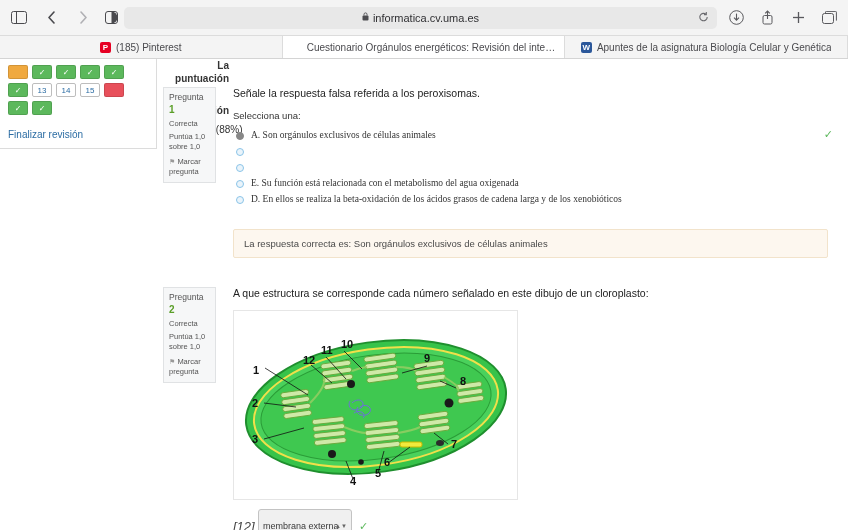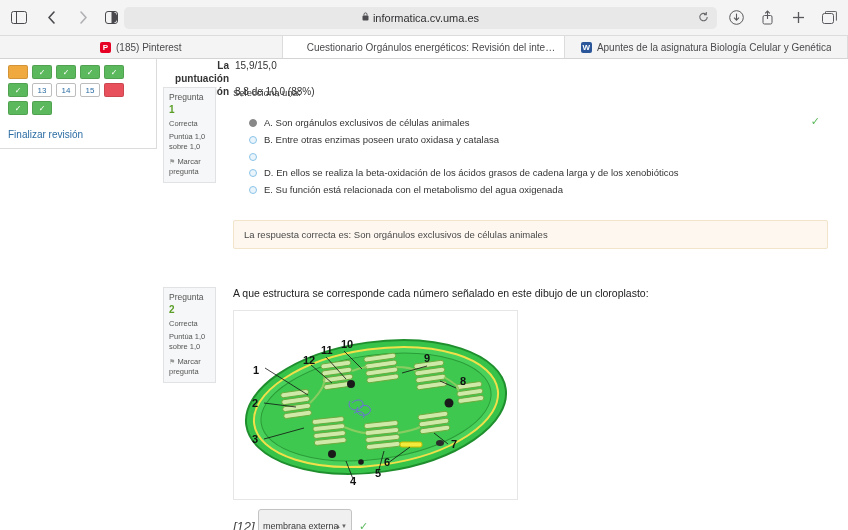--- a/index.html
+++ b/index.html
@@ -119,21 +119,21 @@
     color: #2b6ca3;
   }
   
   .score-strip {
     position: absolute;
     left: 163px; top: 0;
     width: 300px;
     font-size: 10px;
     color: #333;
   }
-  .score-row { display: flex; gap: 6px; line-height: 13px; }
+  .score-row { display: flex; gap: 6px; line-height: 13px; flex-direction: column; }
   .score-label { font-weight: bold; width: 66px; text-align: right; }
   
   .qwrap { position: absolute; left: 163px; right: 0; }
   .qinfo {
     position: absolute;
     left: 0; top: 0;
     width: 53px;
     background: #f6f7f8;
     border: 1px solid #e0e2e4;
     padding: 4px 5px;
@@ -142,21 +142,21 @@
     line-height: 1.35;
   }
   .qinfo .qnum { font-size: 8.5px; color: #555; margin-bottom: 2px; }
   .qinfo .qnum b { color: #5a9e28; font-size: 10px; }
   .qinfo .state { margin-bottom: 3px; }
   .qinfo .mark { margin-top: 5px; color: #555; }
   .qinfo .flagicon { color: #999; font-size: 7px; }
   .qbody { position: absolute; left: 70px; right: 20px; top: 0; }
   .qtext { font-size: 10.5px; color: #222; margin-bottom: 11px; }
   .qprompt { font-size: 9.5px; color: #333; margin-bottom: 6px; }
-  .answers { list-style: none; margin: 16px; padding: 0; }
+  .answers { list-style: none; margin: 3px; padding: 0; font-family: Liberation Serif, serif; }
   .answers li {
     display: flex;
     align-items: flex-start;
     gap: 7px;
     font-size: 9.5px;
     color: #333;
     padding: 3px 0;
     position: relative;
   }
   .radio {
@@ -380,41 +380,41 @@
         <b>1</b>
       </div>
       <div class="state">Correcta</div>
       <div>Puntúa 1,0 sobre 1,0</div>
       <div class="mark">
         <span class="flagicon">⚑</span>
         <span>Marcar pregunta</span>
       </div>
     </div>
     <div class="qbody">
+      <div class="qtext">Señale la respuesta falsa referida a los peroxisomas.</div>
       <div class="qprompt">Selecciona una:</div>
       <ul class="answers">
         <li>
           <span class="radio selected"></span>
           <span>A. Son orgánulos exclusivos de células animales</span>
           <span class="ans-check">✓</span>
         </li>
         <li>
           <span class="radio"></span>
-          <span>B. Entre otras enzimas poseen urato oxidasa y catalasa</span>
         </li>
         <li>
           <span class="radio"></span>
         </li>
         <li>
           <span class="radio"></span>
-          <span>D. En ellos se realiza la beta-oxidación de los ácidos grasos de cadena larga y de los xenobióticos</span>
+          <span>E. Su función está relacionada con el metabolismo del agua oxigenada</span>
         </li>
         <li>
           <span class="radio"></span>
-          <span>E. Su función está relacionada con el metabolismo del agua oxigenada</span>
+          <span>D. En ellos se realiza la beta-oxidación de los ácidos grasos de cadena larga y de los xenobióticos</span>
         </li>
       </ul>
       <div class="feedback">La respuesta correcta es: Son orgánulos exclusivos de células animales</div>
     </div>
   </div>
 
   <div class="qwrap" style="top:228px;">
     <div class="qinfo">
       <div class="qnum">
         <span>Pregunta</span>

